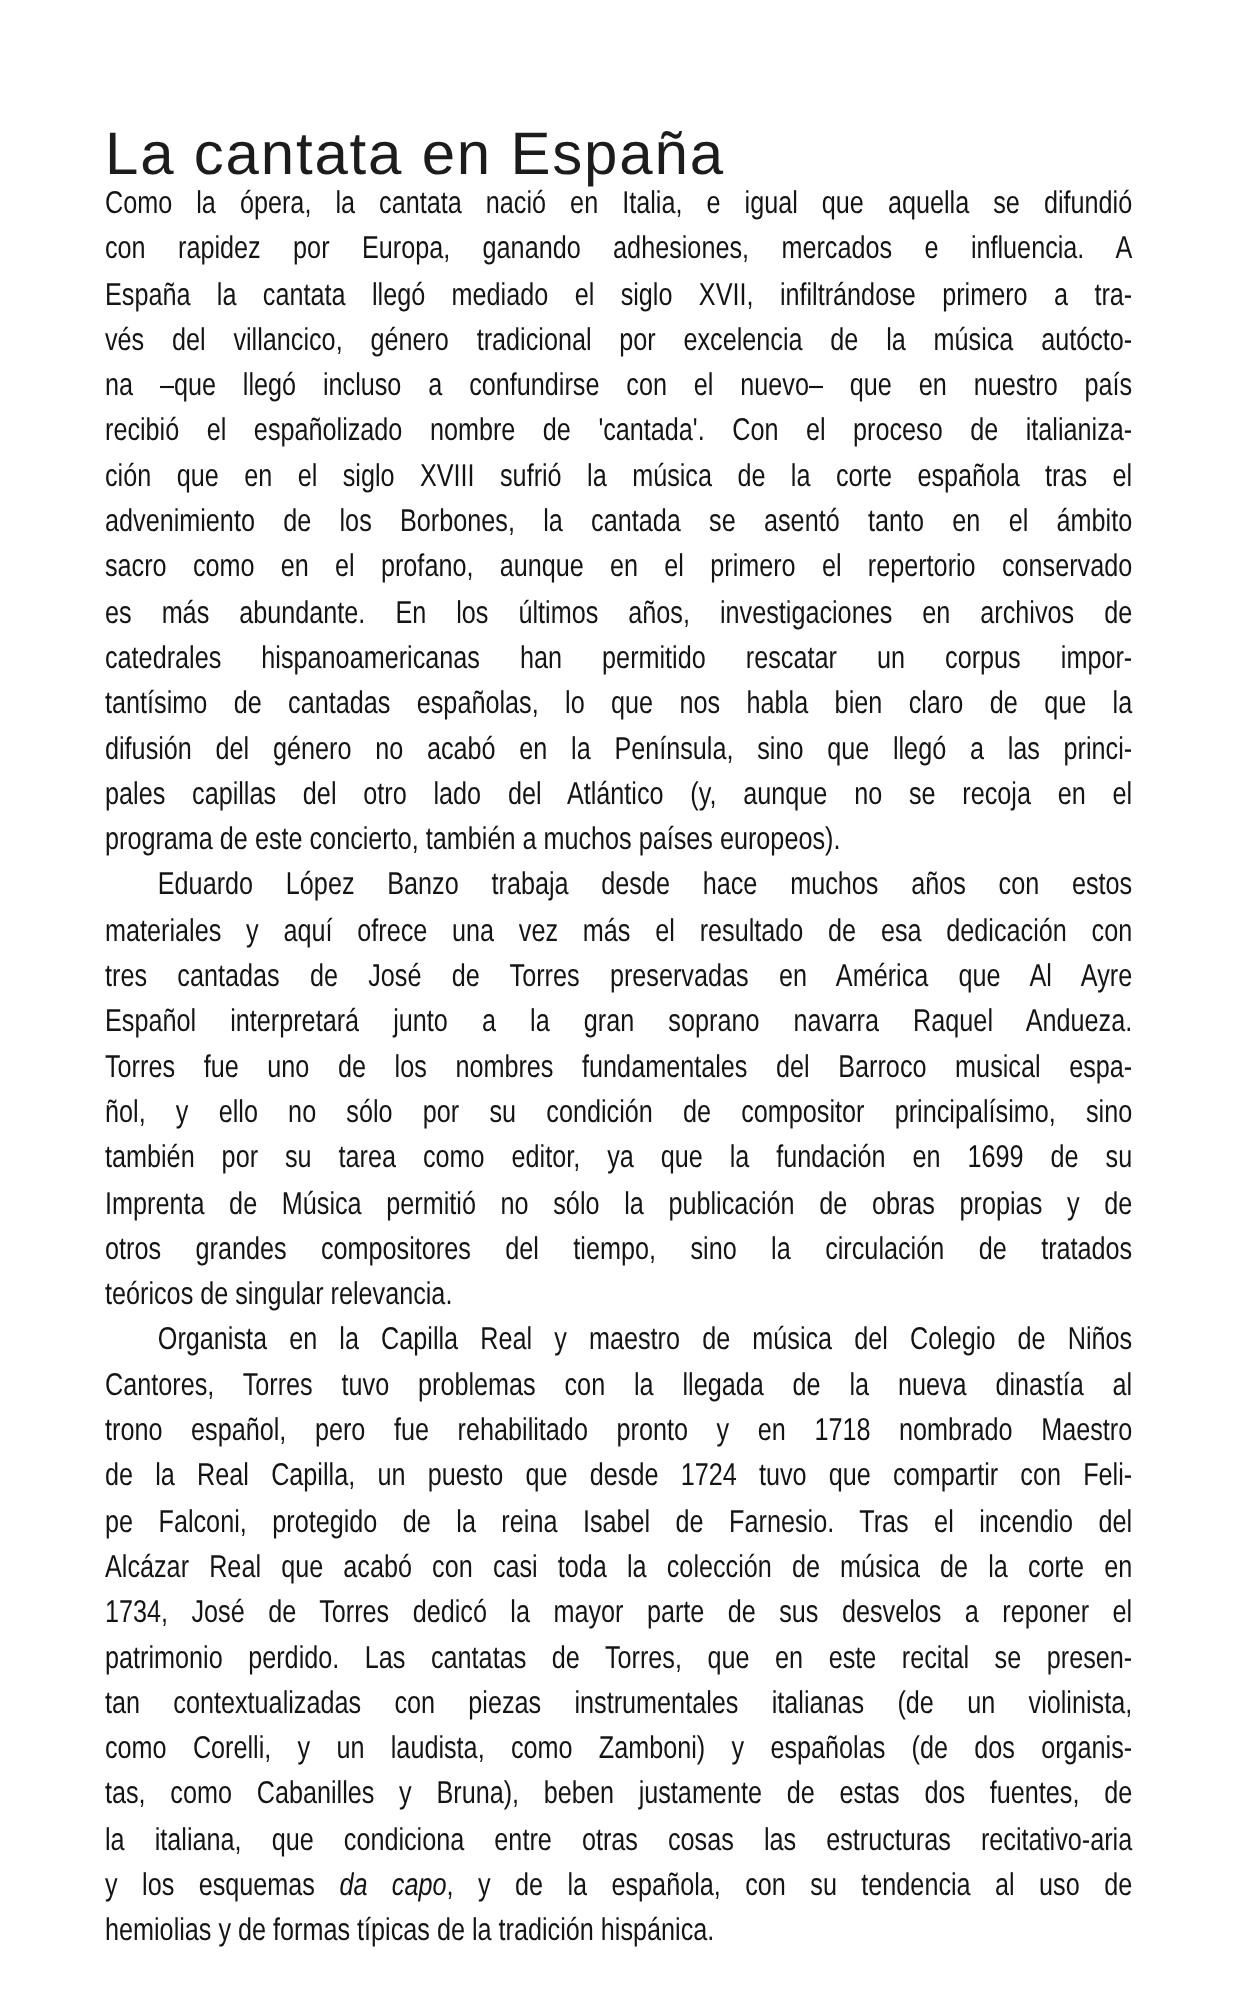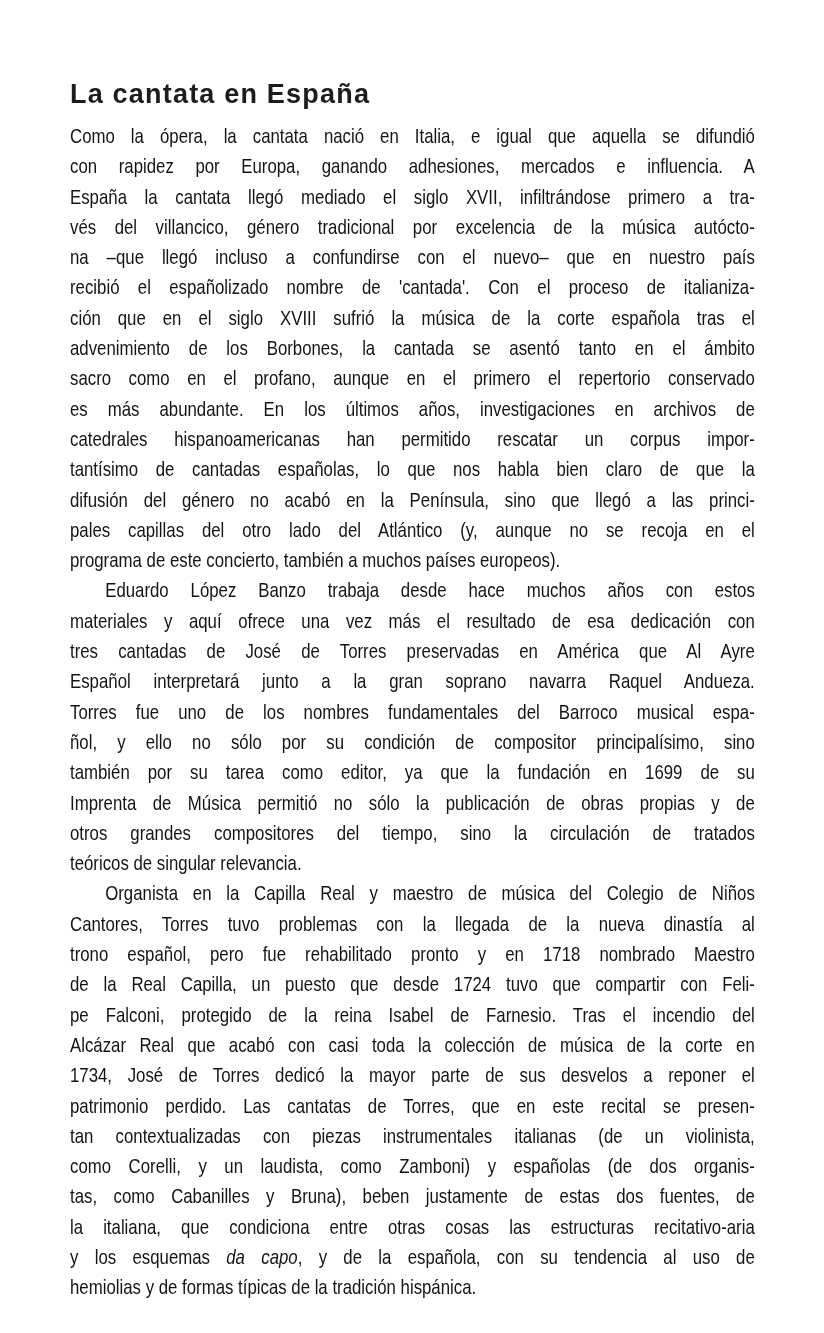--- a/index.html
+++ b/index.html
@@ -15,23 +15,23 @@
     font-family: "Liberation Sans", sans-serif;
   }
   .page {
     position: absolute;
     inset: 0;
   }
   .page-title {
     position: absolute;
     left: 70px;
     top: 61px;
-    font-size: 27px;
+    font-size: 40px;
     line-height: 31px;
-    font-weight: 700;
+    font-weight: 400;
     letter-spacing: 1.2px;
     color: #1c1c1c;
     white-space: nowrap;
   }
   .article-body {
     position: absolute;
     left: 70px;
     top: 121px;
     width: 856px;               
     transform: scaleX(0.8);     

